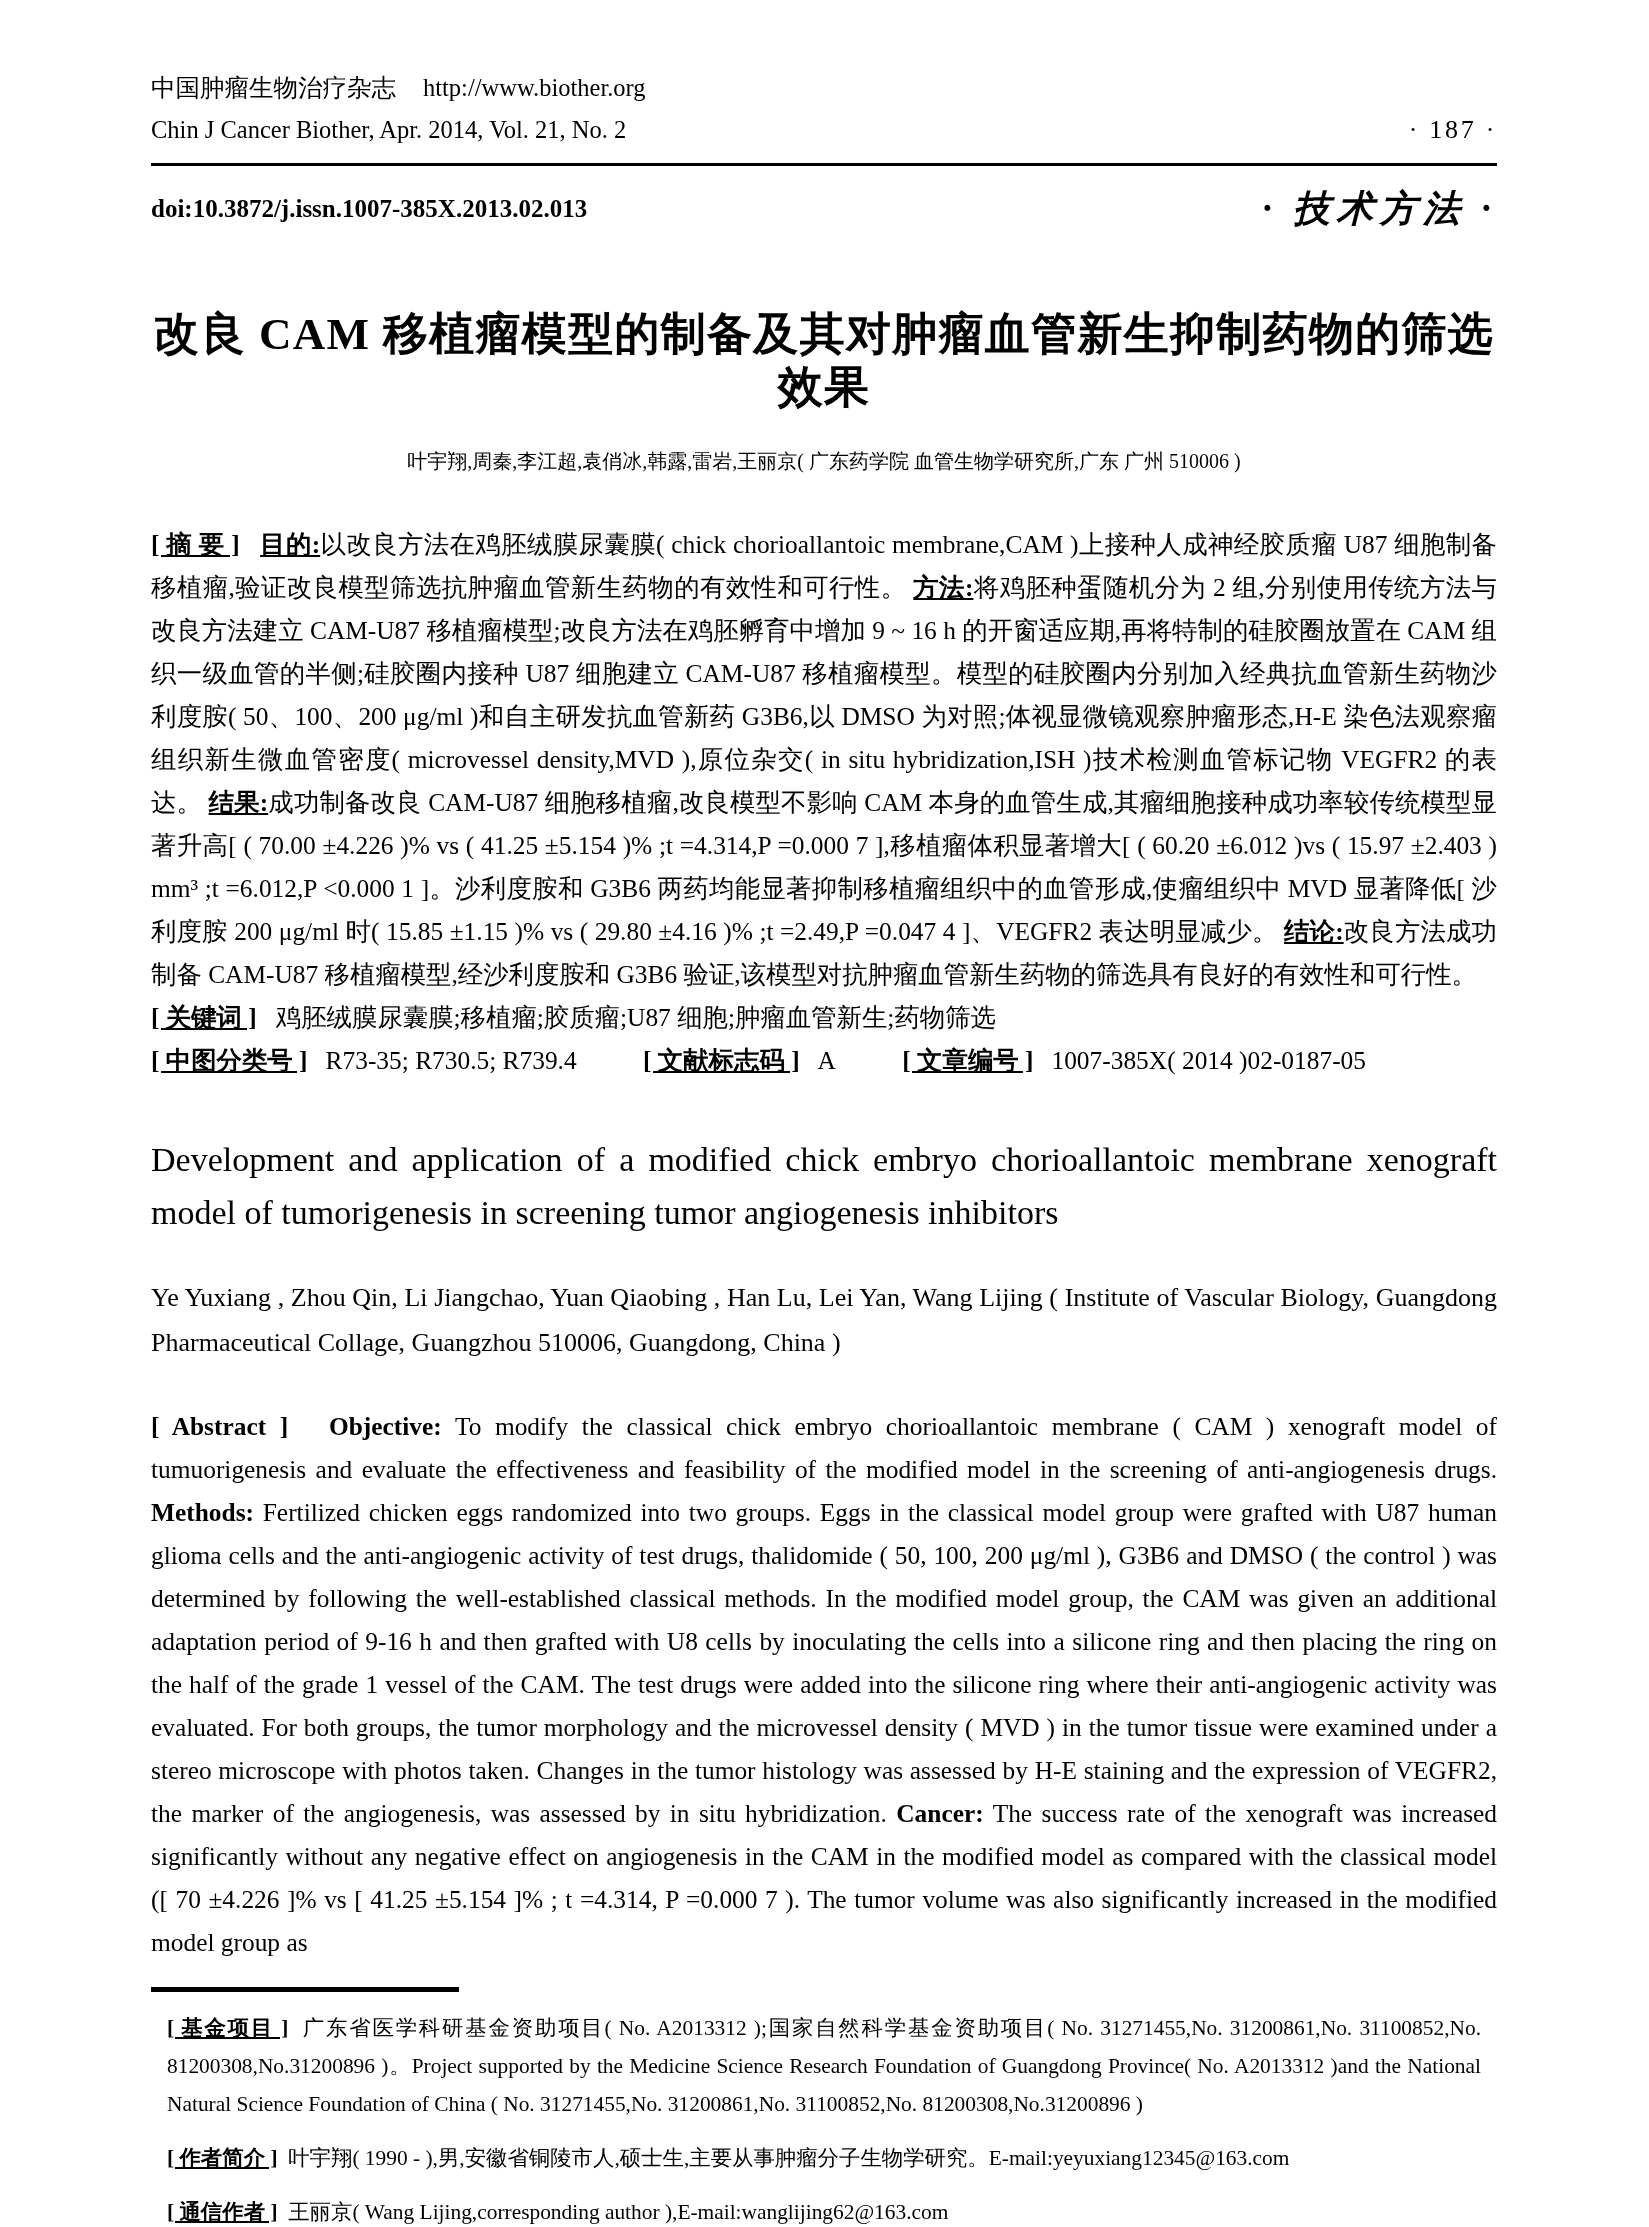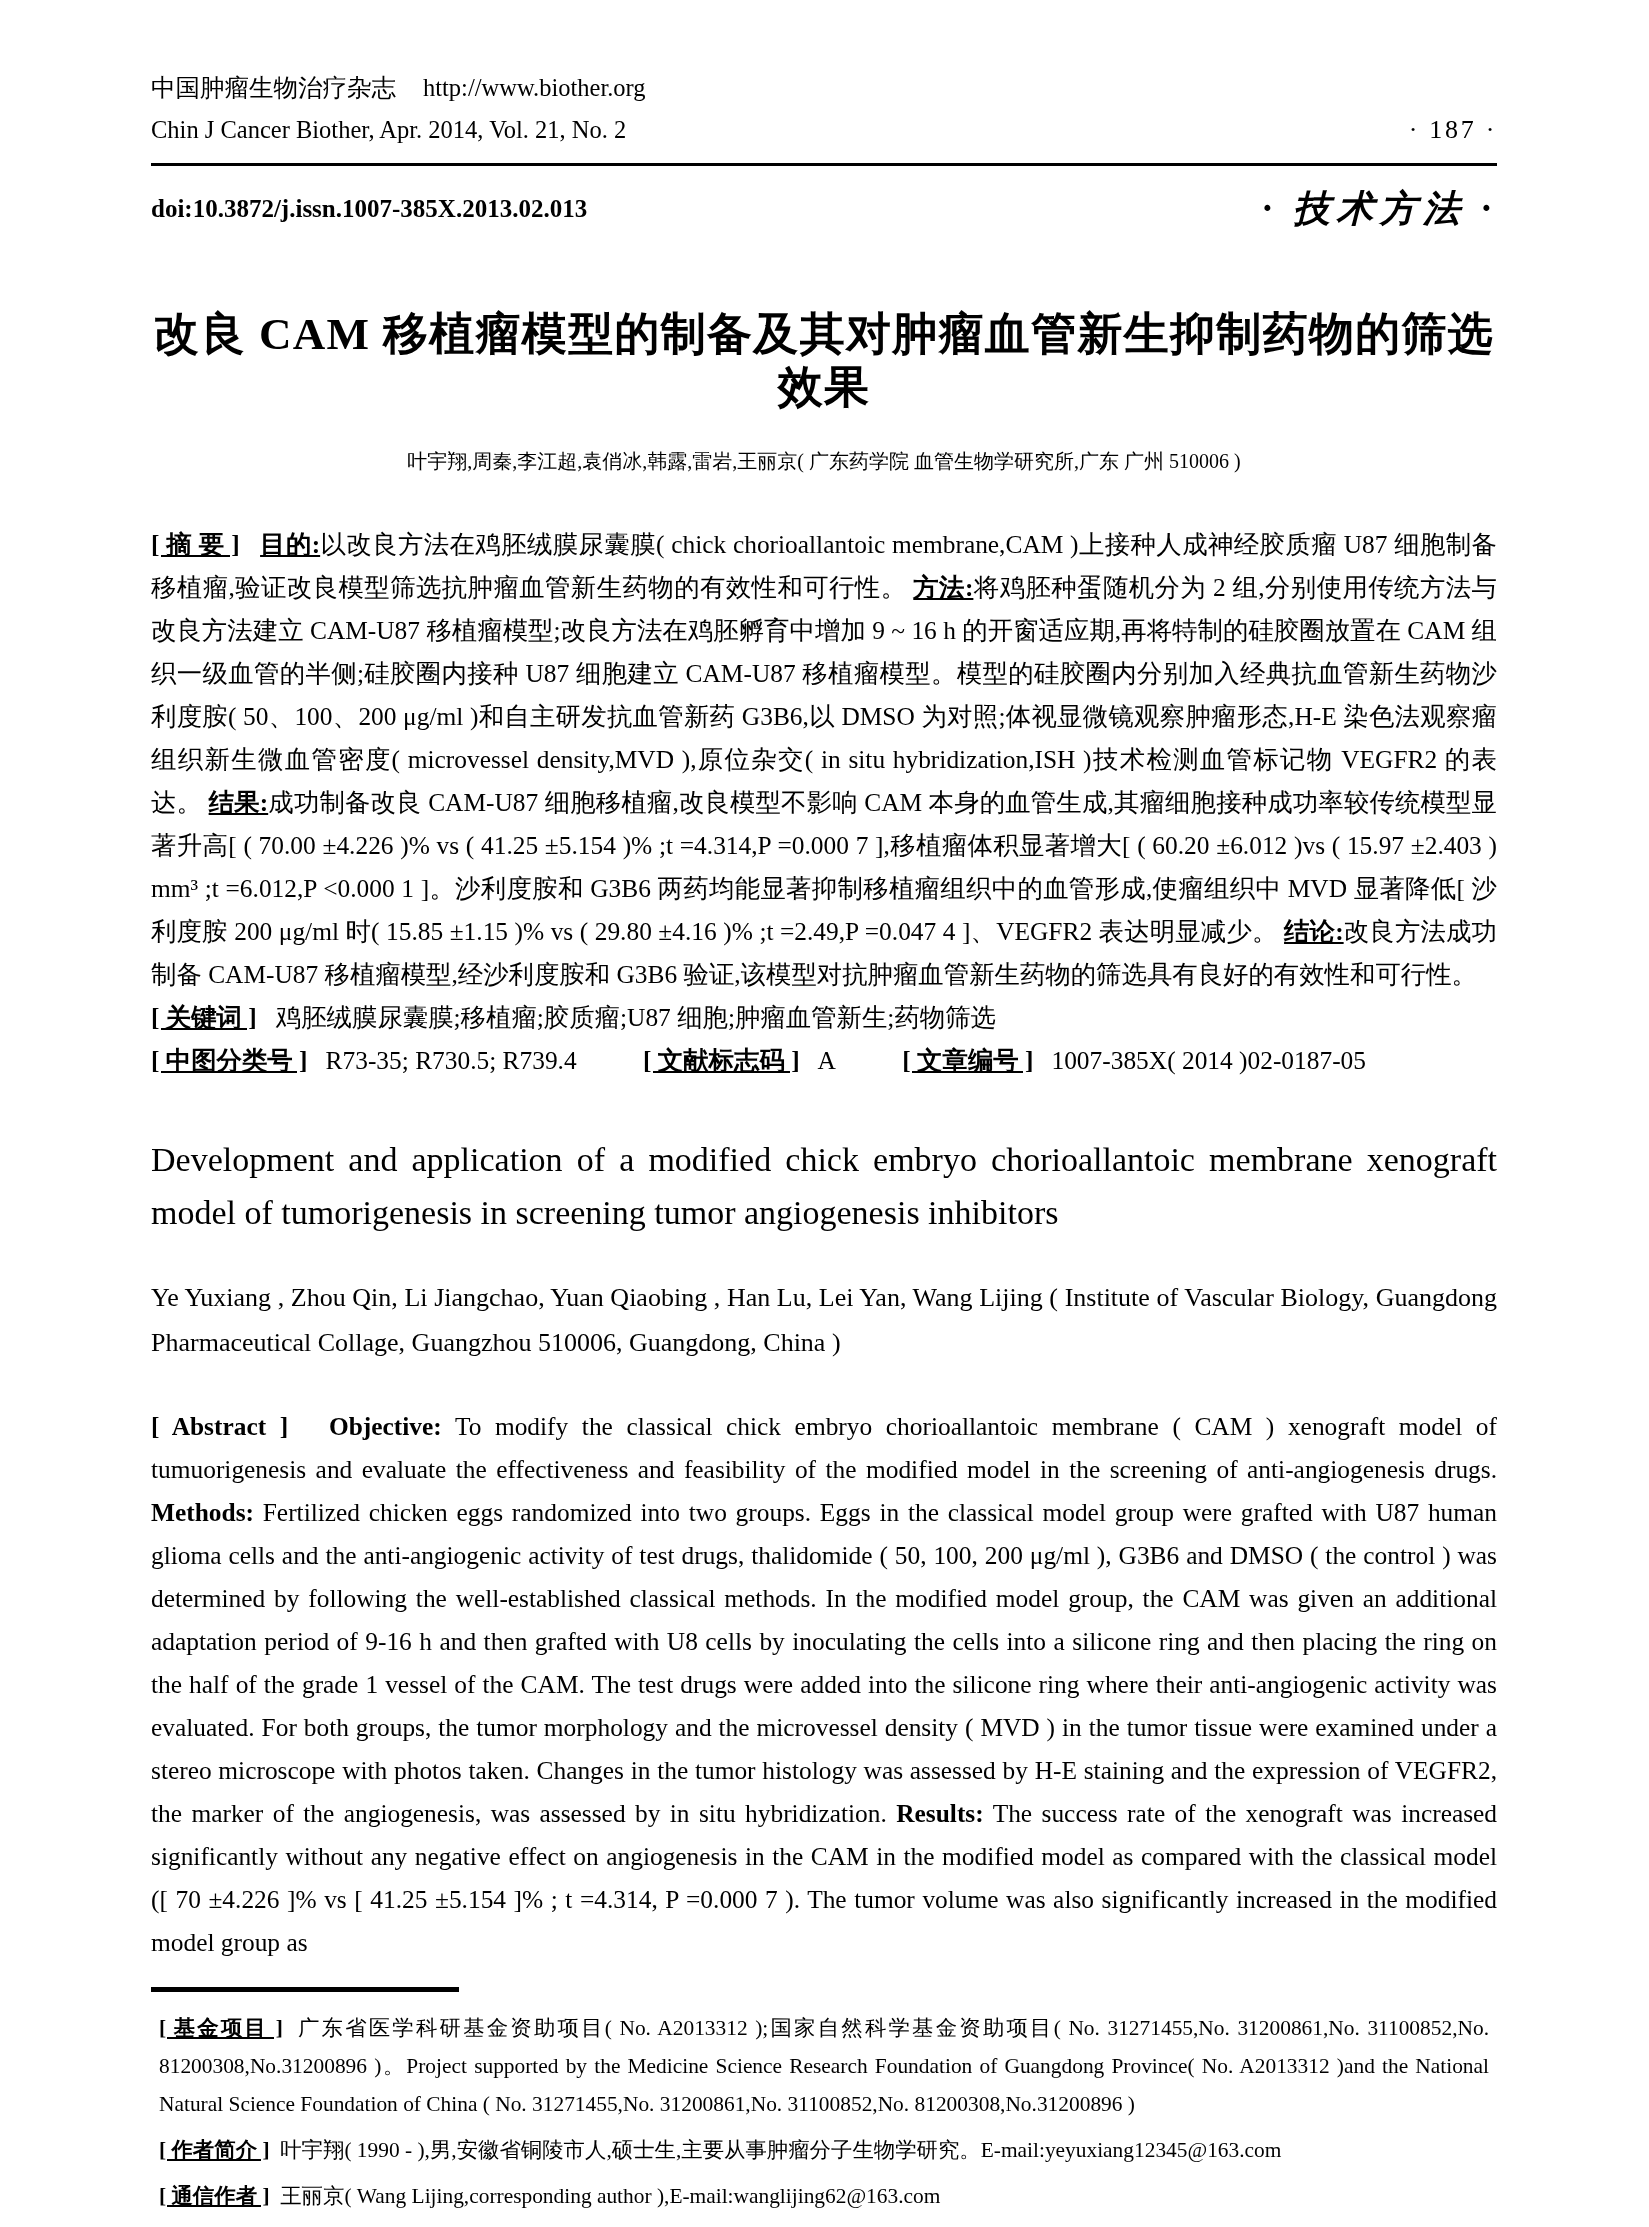--- a/index.html
+++ b/index.html
@@ -54,21 +54,21 @@
     font-size: 34px;
     line-height: 53px;
     text-align: justify;
   }
   .en-authors { margin-top: 36px; font-size: 26px; line-height: 45px; text-align: justify; }
   .en-abstract { margin-top: 40px; font-size: 25.4px; line-height: 43px; text-align: justify; }
   .en-abstract .b { font-weight: bold; }
   
   .foot-rule { width: 308px; height: 4.5px; background: #000; margin-top: 23px; }
   .footnotes { margin-top: 17px; font-size: 21.4px; line-height: 38px; text-align: justify; }
-  .footnotes p { margin: 8px; }
+  .footnotes p { margin: 16px; }
   .no-break { white-space: nowrap; }
 </style>
 </head>
 <body>
 
 <div class="page">
 
   <div class="header">
     <div class="header-left">
       <div>
@@ -109,21 +109,21 @@
 
   <div class="en-title">Development and application of a modified chick embryo chorioallantoic membrane xenograft model of tumorigenesis in screening tumor angiogenesis inhibitors</div>
   <div class="en-authors">Ye Yuxiang , Zhou Qin, Li Jiangchao, Yuan Qiaobing , Han Lu, Lei Yan, Wang Lijing ( Institute of Vascular Biology, Guangdong Pharmaceutical Collage, Guangzhou 510006, Guangdong, China )</div>
 
   <div class="en-abstract">
     <span class="b">[ Abstract ]</span>&nbsp;&nbsp;
     <span class="b">Objective:</span>
     <span>To modify the classical chick embryo chorioallantoic membrane ( CAM ) xenograft model of tumuorigenesis and evaluate the effectiveness and feasibility of the modified model in the screening of anti-angiogenesis drugs.</span>
     <span class="b">Methods:</span>
     <span>Fertilized chicken eggs randomized into two groups. Eggs in the classical model group were grafted with U87 human glioma cells and the anti-angiogenic activity of test drugs, thalidomide ( 50, 100, 200 μg/ml ), G3B6 and DMSO ( the control ) was determined by following the well-established classical methods. In the modified model group, the CAM was given an additional adaptation period of 9-16 h and then grafted with U8 cells by inoculating the cells into a silicone ring and then placing the ring on the half of the grade 1 vessel of the CAM. The test drugs were added into the silicone ring where their anti-angiogenic activity was evaluated. For both groups, the tumor morphology and the microvessel density ( MVD ) in the tumor tissue were examined under a stereo microscope with photos taken. Changes in the tumor histology was assessed by H-E staining and the expression of VEGFR2, the marker of the angiogenesis, was assessed by in situ hybridization.</span>
-    <span class="b">Results:</span>
+    <span class="b">Cancer:</span>
     <span>The success rate of the xenograft was increased significantly without any negative effect on angiogenesis in the CAM in the modified model as compared with the classical model ([ 70 ±4.226 ]% vs [ 41.25 ±5.154 ]% ; t =4.314, P =0.000 7 ). The tumor volume was also significantly increased in the modified model group as</span>
   </div>
 
   <div class="foot-rule"></div>
   <div class="footnotes">
     <p><span class="b">[ 基金项目 ]</span>&nbsp;
       <span>广东省医学科研基金资助项目( No. A2013312 );国家自然科学基金资助项目( No. 31271455,No. 31200861,No. 31100852,No. 81200308,No.31200896 )。Project supported by the Medicine Science Research Foundation of Guangdong Province( No. A2013312 )and the National Natural Science Foundation of China ( No. 31271455,No. 31200861,No. 31100852,No. 81200308,No.31200896 )</span></p>
     <p><span class="b">[ 作者简介 ]</span>&nbsp;
       <span>叶宇翔( 1990 - ),男,安徽省铜陵市人,硕士生,主要从事肿瘤分子生物学研究。E-mail:yeyuxiang12345@163.com</span></p>
     <p><span class="b">[ 通信作者 ]</span>&nbsp;

